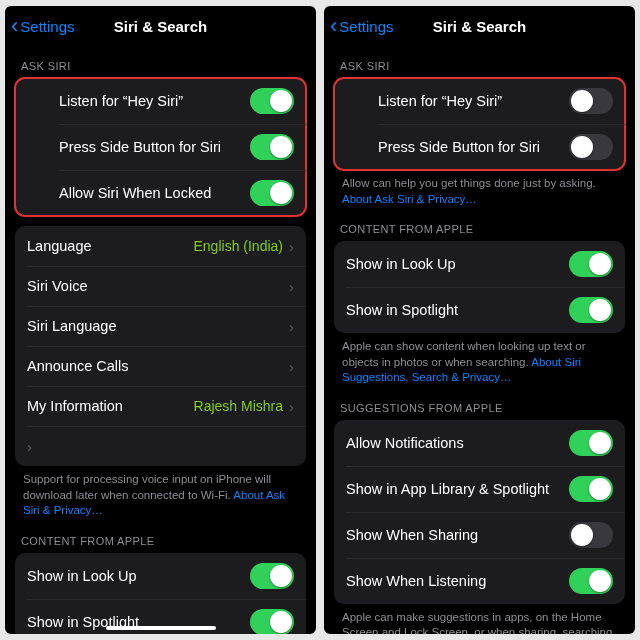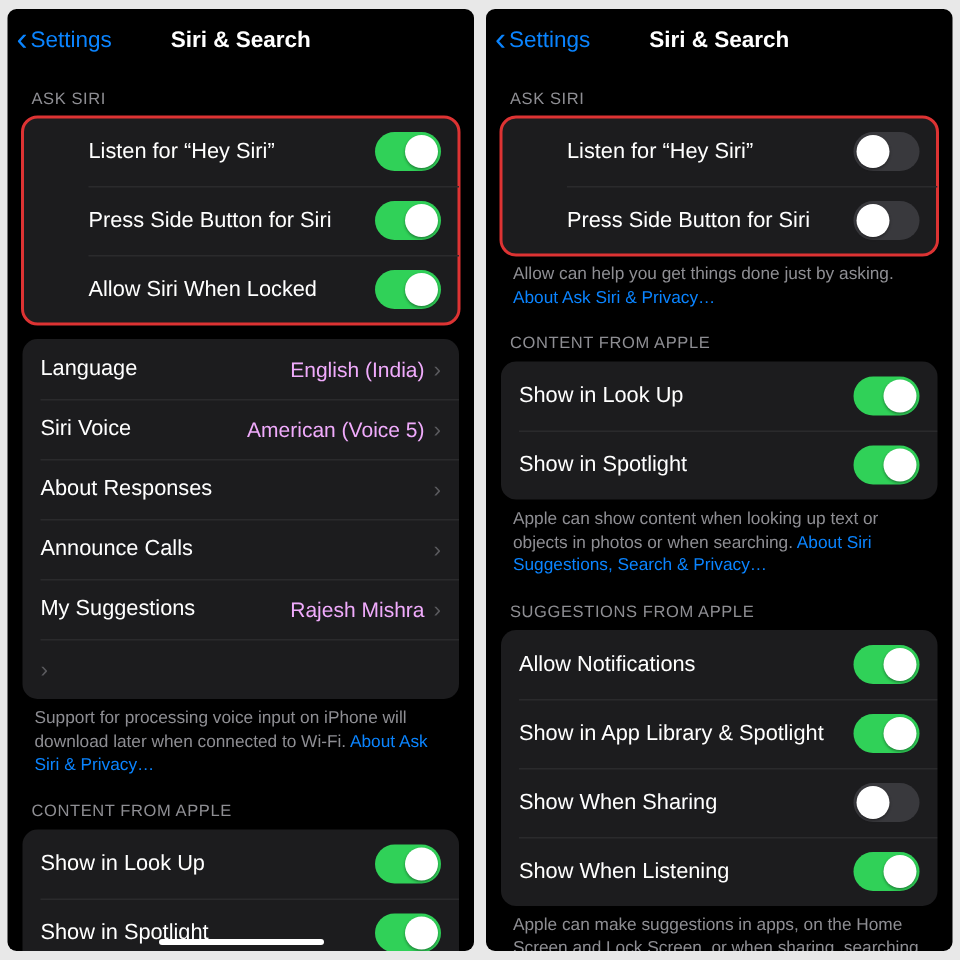--- a/index.html
+++ b/index.html
@@ -80,21 +80,21 @@
   }
   .row + .row::before {
     content: "";
     position: absolute;
     left: 12px; right: 0; top: 0;
     height: 1px;
     background: #2a2a2c;
   }
   .row .label { flex: 1; }
   .row .value {
-    color: #f0abfc;
+    color: #84cc16;
     font-size: 14px;
     margin-right: 6px;
     margin-left: 17px;
   }
   .row .disclosure {
     color: #5a5a5e;
     font-size: 15px;
   }
   .toggle {
     width: 44px; height: 26px;
@@ -168,33 +168,32 @@
     </div>
 
     <div class="group" style="margin-top:10px">
       <div class="row">
         <span class="label">Language</span>
         <span class="value">English (India)</span>
         <span class="disclosure">›</span>
       </div>
       <div class="row">
         <span class="label">Siri Voice</span>
-        <span class="value">American (Voice 5)</span>
-        <span class="disclosure">›</span>
-      </div>
-      <div class="row">
-        <span class="label">About Responses</span>
+        <span class="disclosure">›</span>
+      </div>
+      <div class="row">
+        <span class="label">Siri Language</span>
         <span class="disclosure">›</span>
       </div>
       <div class="row">
         <span class="label">Announce Calls</span>
         <span class="disclosure">›</span>
       </div>
       <div class="row">
-        <span class="label">My Suggestions</span>
+        <span class="label">My Information</span>
         <span class="value">Rajesh Mishra</span>
         <span class="disclosure">›</span>
       </div>
       <div class="row">
         <span class="disclosure">›</span>
       </div>
     </div>
 
     <div class="footer-text">
       <span>Support for processing voice input on iPhone will download later when connected to Wi-Fi. </span><span class="link">About Ask Siri &amp; Privacy…</span>

